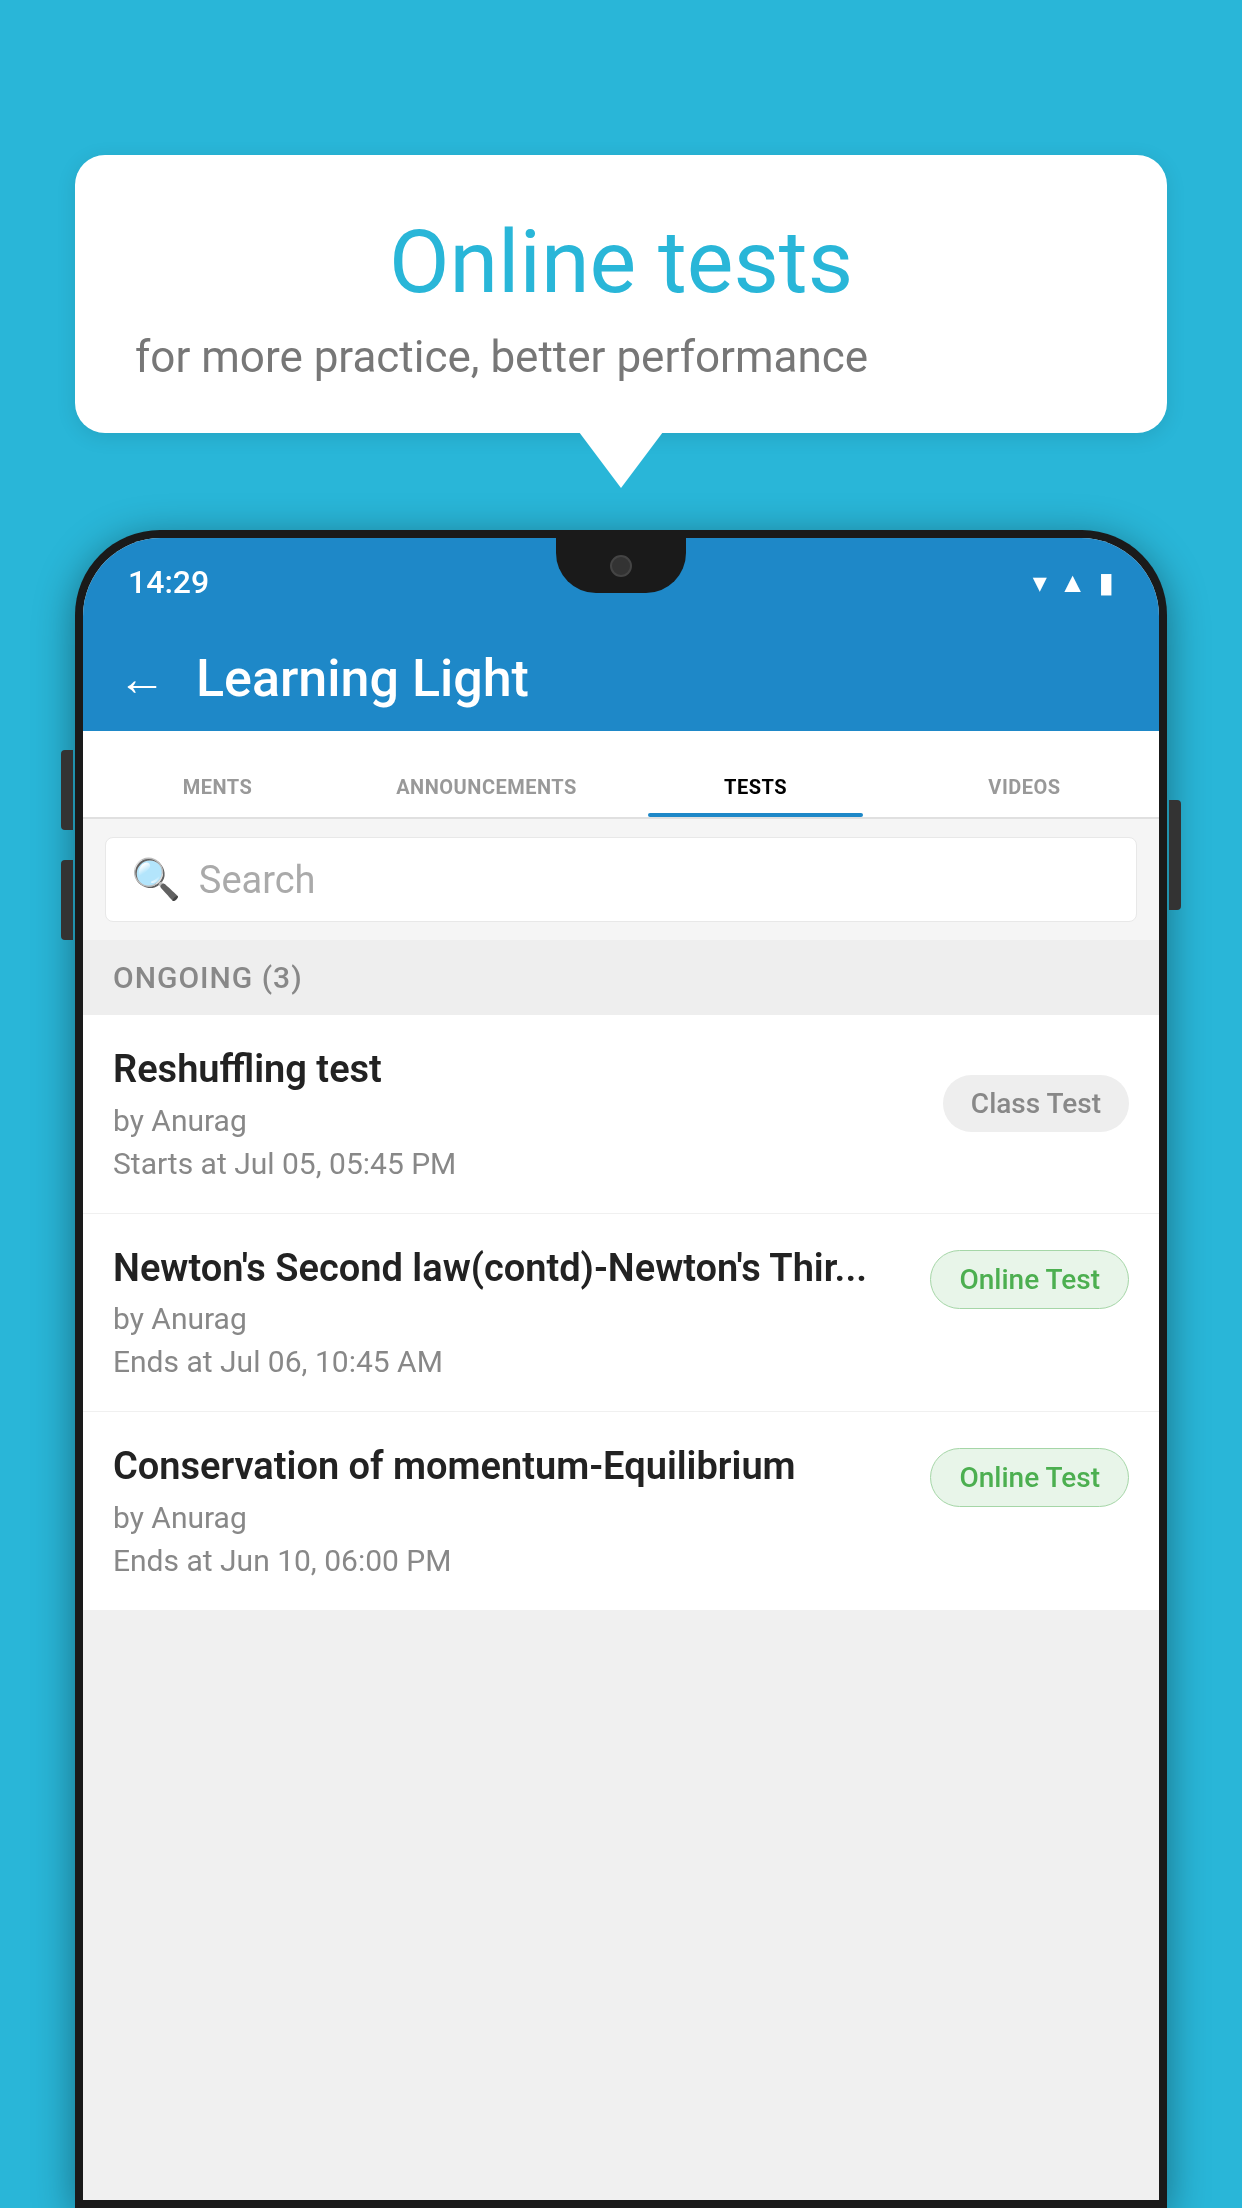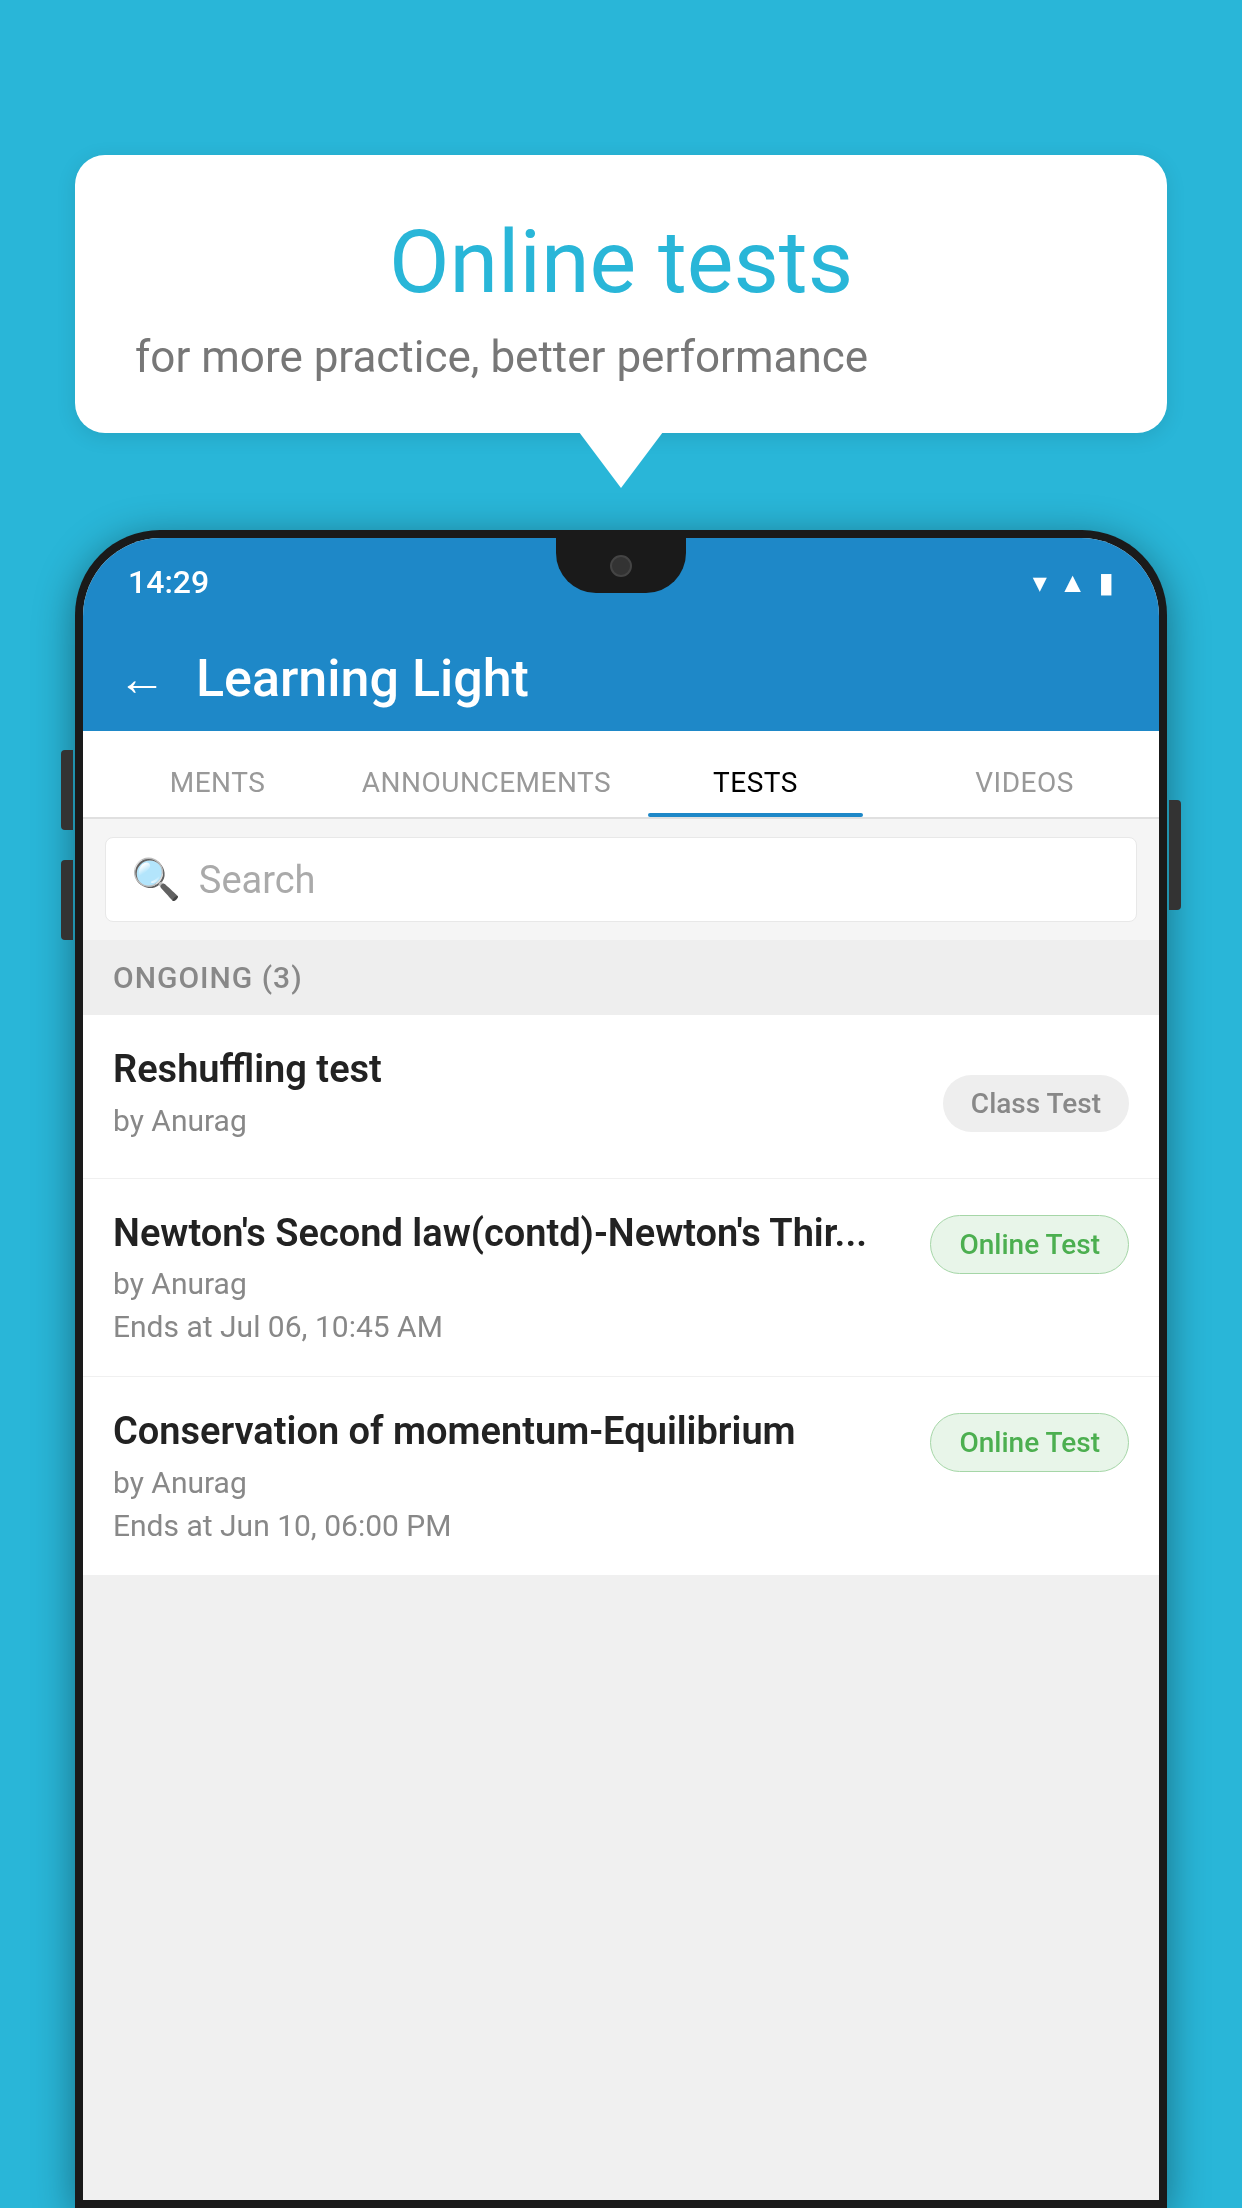--- a/index.html
+++ b/index.html
@@ -140,24 +140,24 @@
       background: #fff;
       display: flex;
       align-items: flex-end;
       border-bottom: 2px solid #e0e0e0;
       height: 88px;
     }
     .tab-item {
       flex: 1;
       text-align: center;
       padding-bottom: 18px;
-      font-size: 28px;
+      font-size: 20px;
       color: #999;
       letter-spacing: 0.5px;
-      font-weight: 400;
+      font-weight: 700;
       cursor: pointer;
       position: relative;
     }
     .tab-item.active {
       color: #000000;
     }
     .tab-item.active::after {
       content: '';
       position: absolute;
       bottom: 0;
@@ -347,20 +347,21 @@
     </div>
 
     <div class="section-header">ONGOING (3)</div>
 
     <div class="test-list">
 
       <div class="test-item">
         <div class="test-info">
           <div class="test-name">Reshuffling test</div>
           <div class="test-author">by Anurag</div>
+          <div class="test-time">Starts at  Jul 05, 05:45 PM</div>
         </div>
         <div class="test-badge badge-class">Class Test</div>
       </div>
 
       <div class="test-item">
         <div class="test-info">
           <div class="test-name">Newton's Second law(contd)-Newton's Thir...</div>
           <div class="test-author">by Anurag</div>
           <div class="test-time">Ends at  Jul 06, 10:45 AM</div>
         </div>

